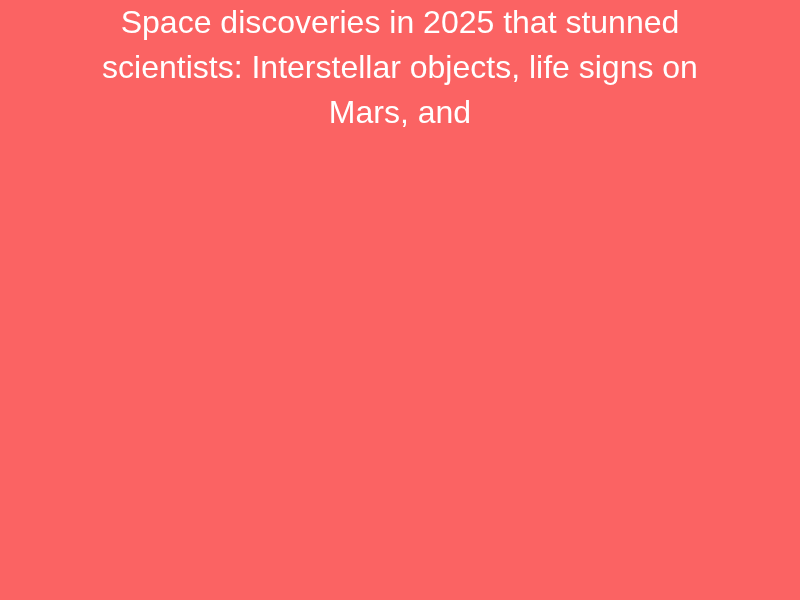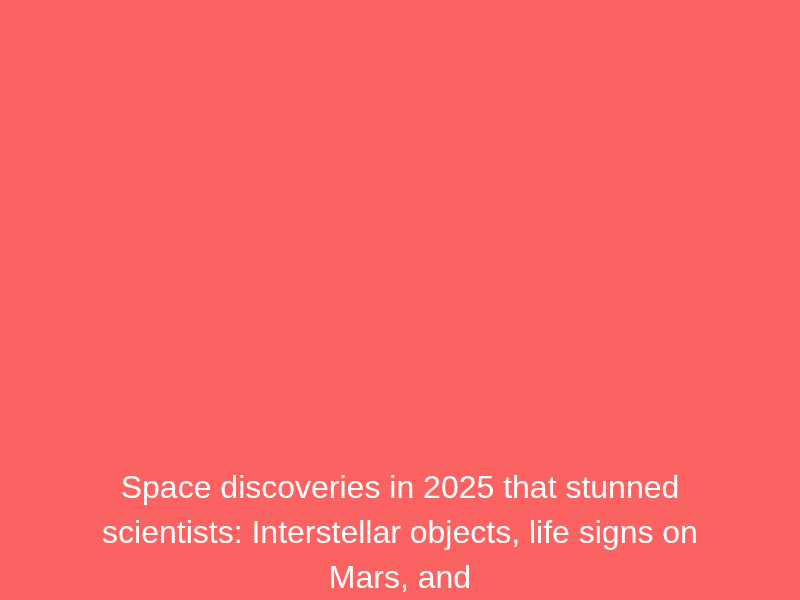--- a/index.html
+++ b/index.html
@@ -11,21 +11,21 @@
     width: 800px;
     height: 600px;
     overflow: hidden;
     font-family: "Liberation Sans", sans-serif;
   }
   #card {
     width: 800px;
     height: 600px;
     box-sizing: border-box;
     display: flex;
-    align-items: flex-end;
+    align-items: flex-start;
     justify-content: center;
     background-color: #fb6363;
   }
   #headline-wrap {
     width: 640px;
     display: block;
     text-align: center;
   }
   #headline {
     display: block;

